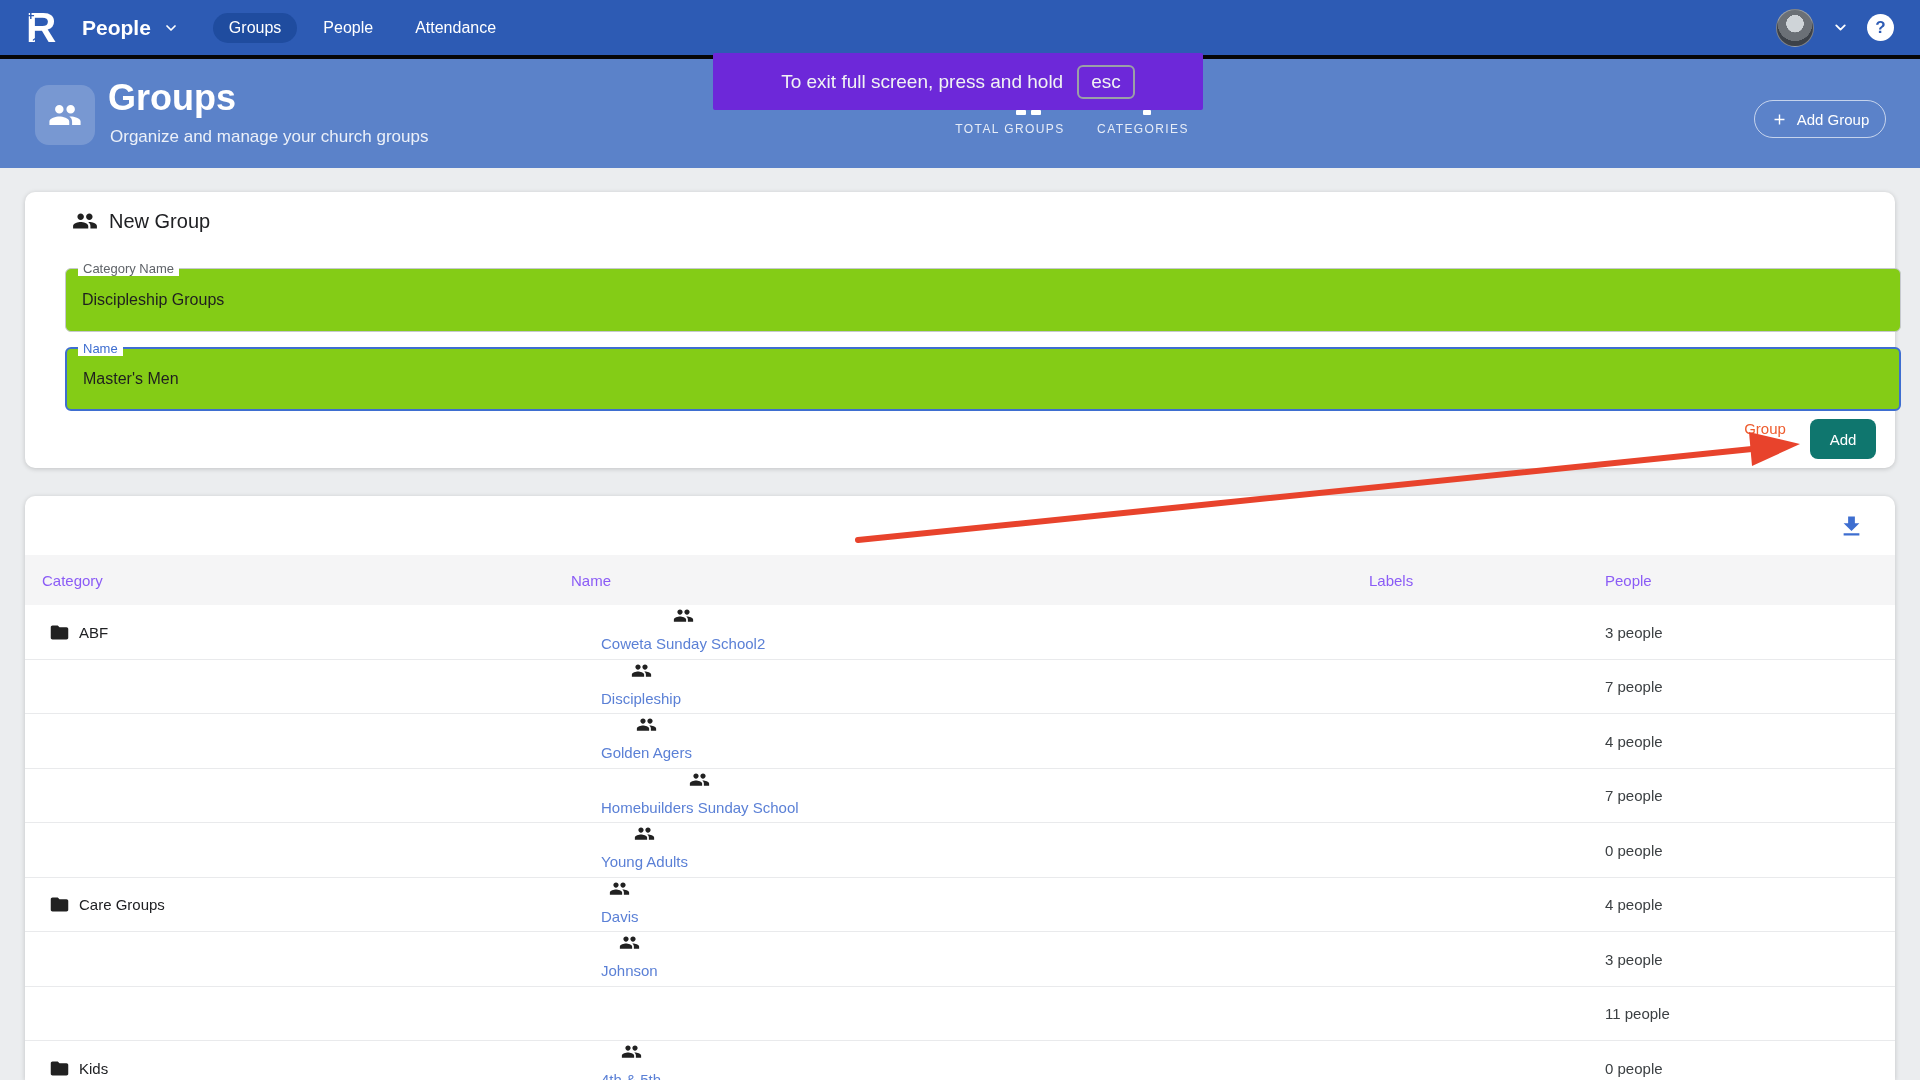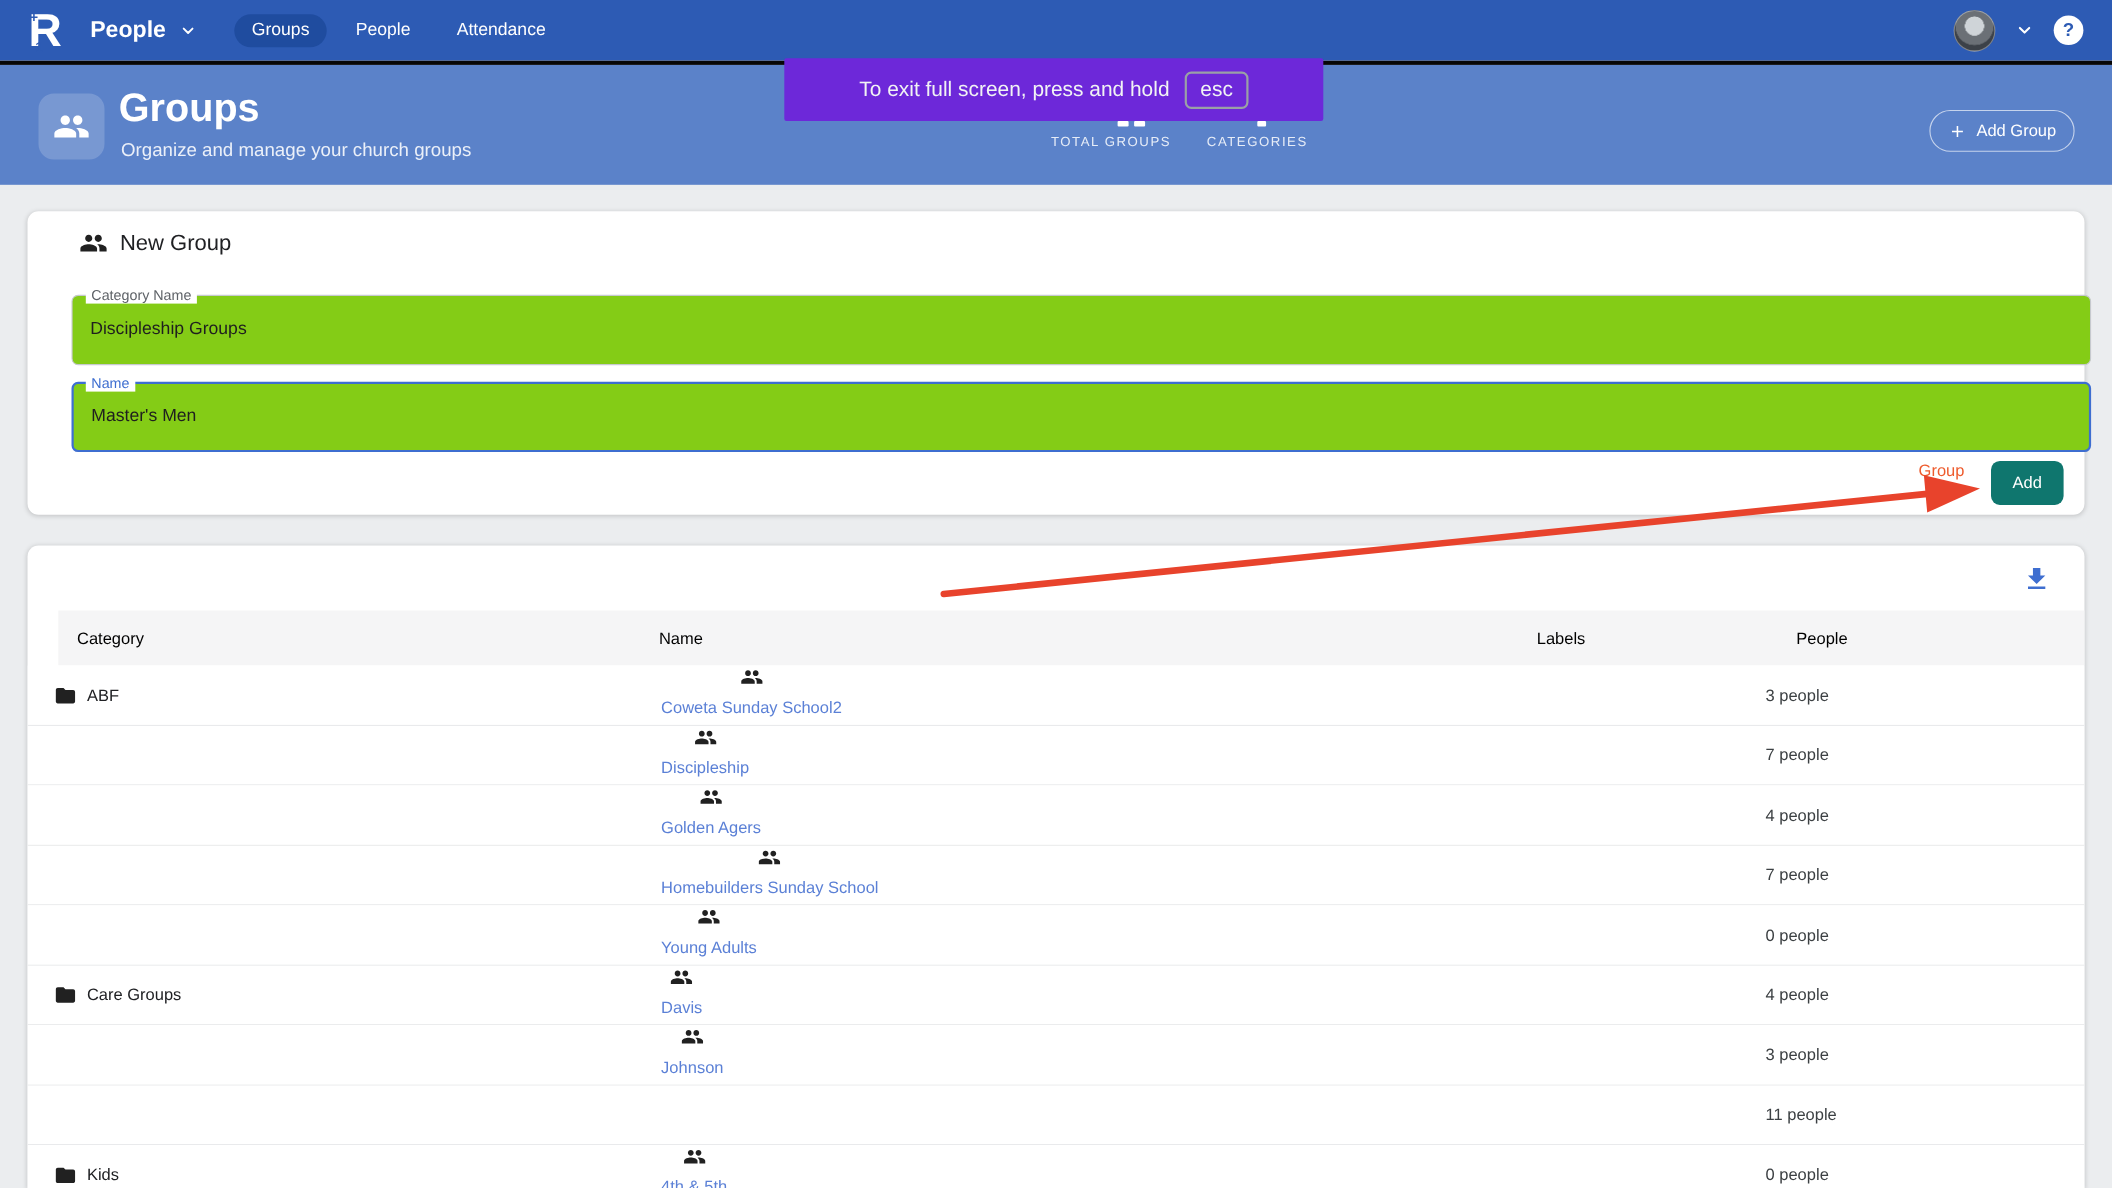--- a/index.html
+++ b/index.html
@@ -92,21 +92,21 @@
   .add-btn {
     position:absolute; left:1785px; top:227px; width:66px; height:40px;
     background:#0f766e; color:#fff; font-size:15px; border:none; border-radius:8px; cursor:pointer;
     display:flex; align-items:center; justify-content:center;
   }
 
   
   .table-card { top:496px; height:584px; border-bottom-left-radius:0; border-bottom-right-radius:0; overflow:hidden; }
   .toolbar { position:relative; height:59px; }
   .download-btn { position:absolute; left:1813px; top:17px; color:#3e6ed0; cursor:pointer; background:none; border:none; }
-  .thead { position:relative; height:50px; background:#f5f5f6; font-size:15px; color:#000000;margin-left:28px; }
+  .thead { position:relative; height:50px; background:#f5f5f6; font-size:15px; color:#8b5cf6; }
   .th { position:absolute; top:0; height:50px; display:flex; align-items:center; }
   .th-category { left:17px; } .th-name { left:546px; } .th-labels { left:1344px; } .th-people { left:1580px; }
   .row { position:relative; height:54.5px; border-bottom:1px solid #e9eaec; background:#fff; }
   .cell { position:absolute; top:0; height:54.5px; display:flex; align-items:center; gap:9px; font-size:15px;text-align:right; }
   .cell-cat { left:24px; color:#202124; }
   .cell-name { left:576px;flex-direction:column; }
   .cell-people { left:1580px; color:#3c4043; }
   .name-link { color:#5b80d6; cursor:pointer; }
   .dk-icon { color:#212121; }
 

